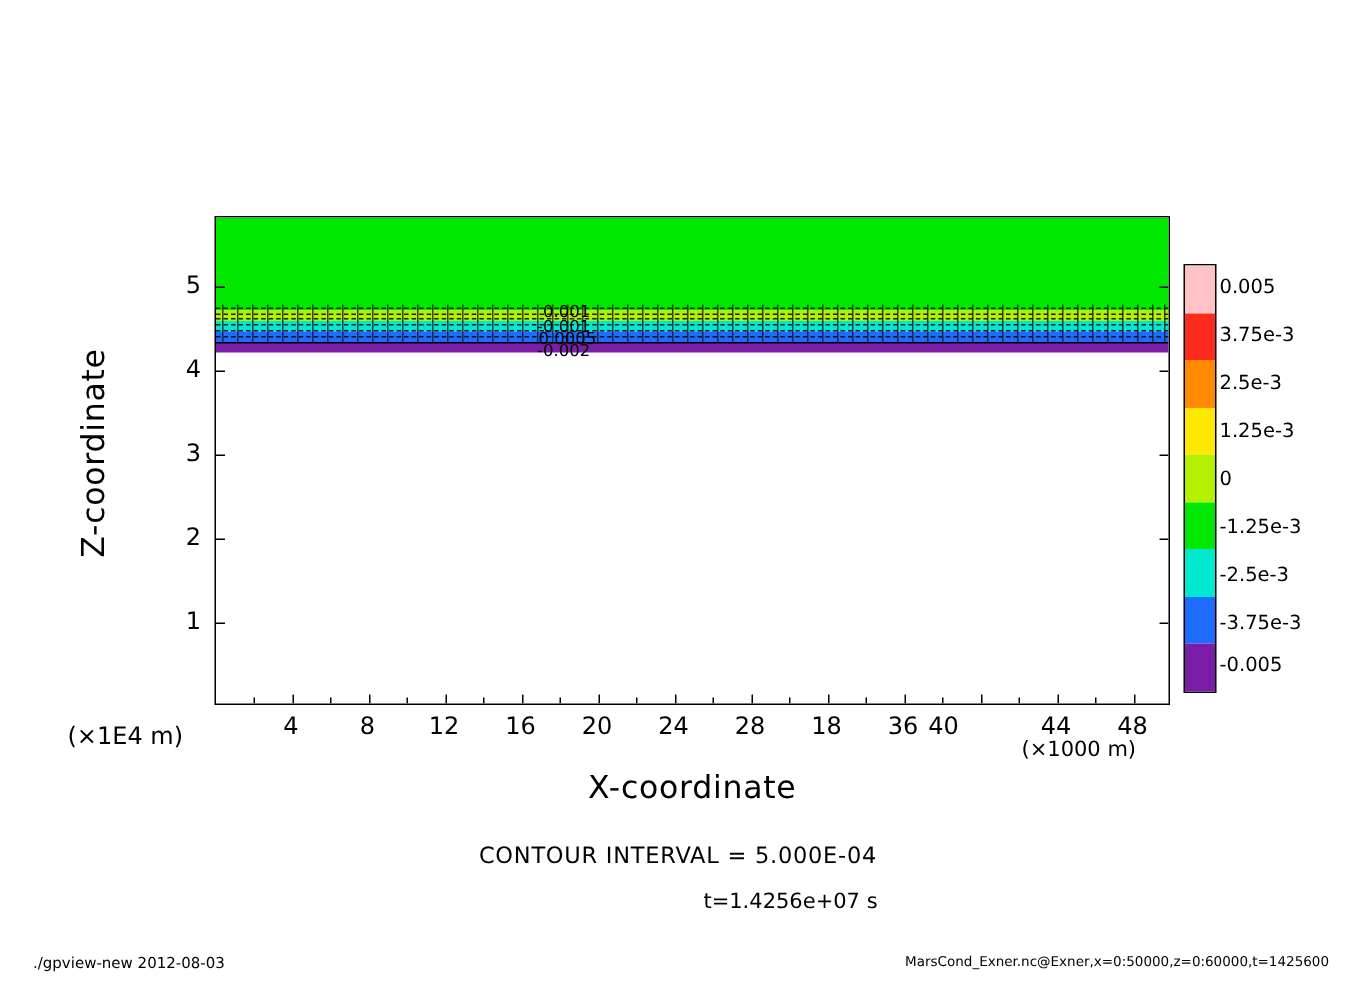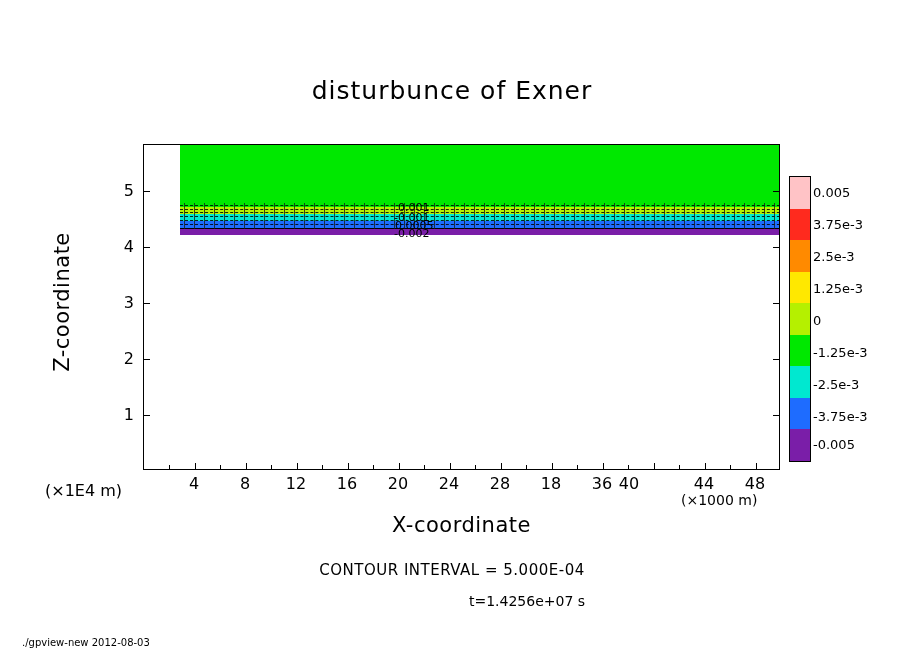--- a/index.html
+++ b/index.html
@@ -41,21 +41,20 @@
     background: #ffffff;
     overflow: hidden;
   }
   #data-band {
     position: absolute;
     left: 0;
     top: 0;
     width: 100%;
     height: 103px;      
     overflow: hidden;
-    margin-left: 36px;
   }
   .band-layer {
     position: absolute;
     left: 0;
     width: 100%;
   }
   
   .dashline {
     position: absolute;
     left: 0;
@@ -207,21 +206,20 @@
     font-size: 13px;
     transform: translateY(-50%);
     white-space: nowrap;
   }
 </style>
 </head>
 <body>
 
 <div class="plot-root">
 
-  <div id="title">disturbunce of Exner</div>
 
   <div id="plot-frame">
 
     <div id="data-band">
 
       <div class="band-layer" style="top:0px;height:62px;background:#00e800;"></div>
       <div class="band-layer" style="top:62px;height:7px;background:#b5f000;"></div>
       <div class="band-layer" style="top:69px;height:7px;background:#00e8d0;"></div>
       <div class="band-layer" style="top:76px;height:7px;background:#1e6cff;"></div>
       <div class="band-layer" style="top:83px;height:7px;background:#7a1ea8;"></div>
@@ -386,14 +384,15 @@
   <div class="cb-tick" style="top:224px;">3.75e-3</div>
   <div class="cb-tick" style="top:256px;">2.5e-3</div>
   <div class="cb-tick" style="top:288px;">1.25e-3</div>
   <div class="cb-tick" style="top:320px;">0</div>
   <div class="cb-tick" style="top:352px;">-1.25e-3</div>
   <div class="cb-tick" style="top:384px;">-2.5e-3</div>
   <div class="cb-tick" style="top:416px;">-3.75e-3</div>
   <div class="cb-tick" style="top:444px;">-0.005</div>
 
   <div id="footer-left">./gpview-new   2012-08-03</div>
+  <div id="footer-right">MarsCond_Exner.nc@Exner,x=0:50000,z=0:60000,t=1425600</div>
 
 </div>
 
 </body></html>

